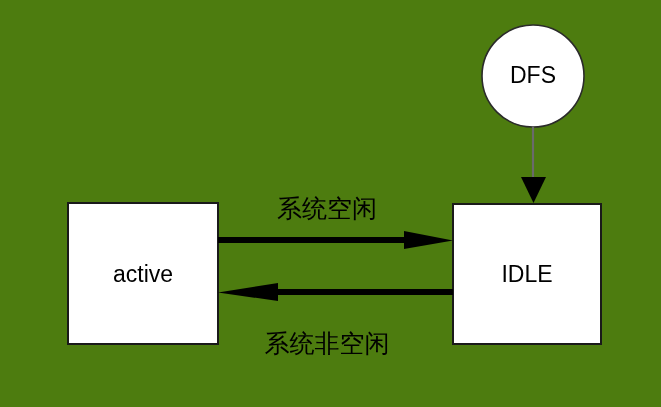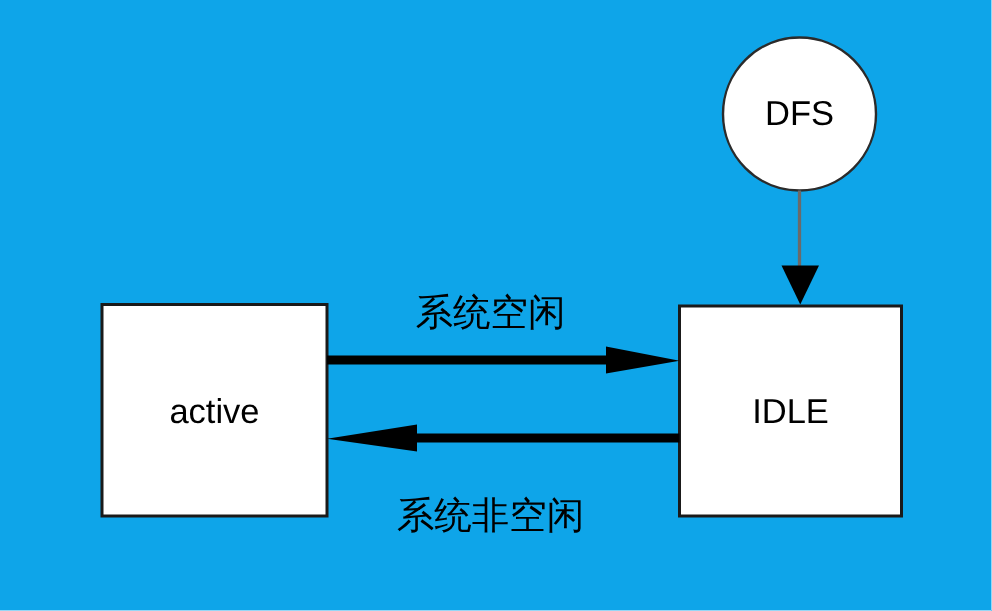--- a/index.html
+++ b/index.html
@@ -7,21 +7,21 @@
     padding: 0;
     background: #ffffff;
   }
   body {
     font-family: "Liberation Sans", "DejaVu Sans", sans-serif;
   }
   #diagram-canvas {
     position: relative;
     width: 661px;
     height: 407px;
-    background: #0ea5e9;
+    background: #4d7c0f;
     overflow: hidden;
   }
   #diagram-canvas svg {
     position: absolute;
     top: 0;
     left: 0;
     width: 661px;
     height: 407px;
   }
   .node-label {

